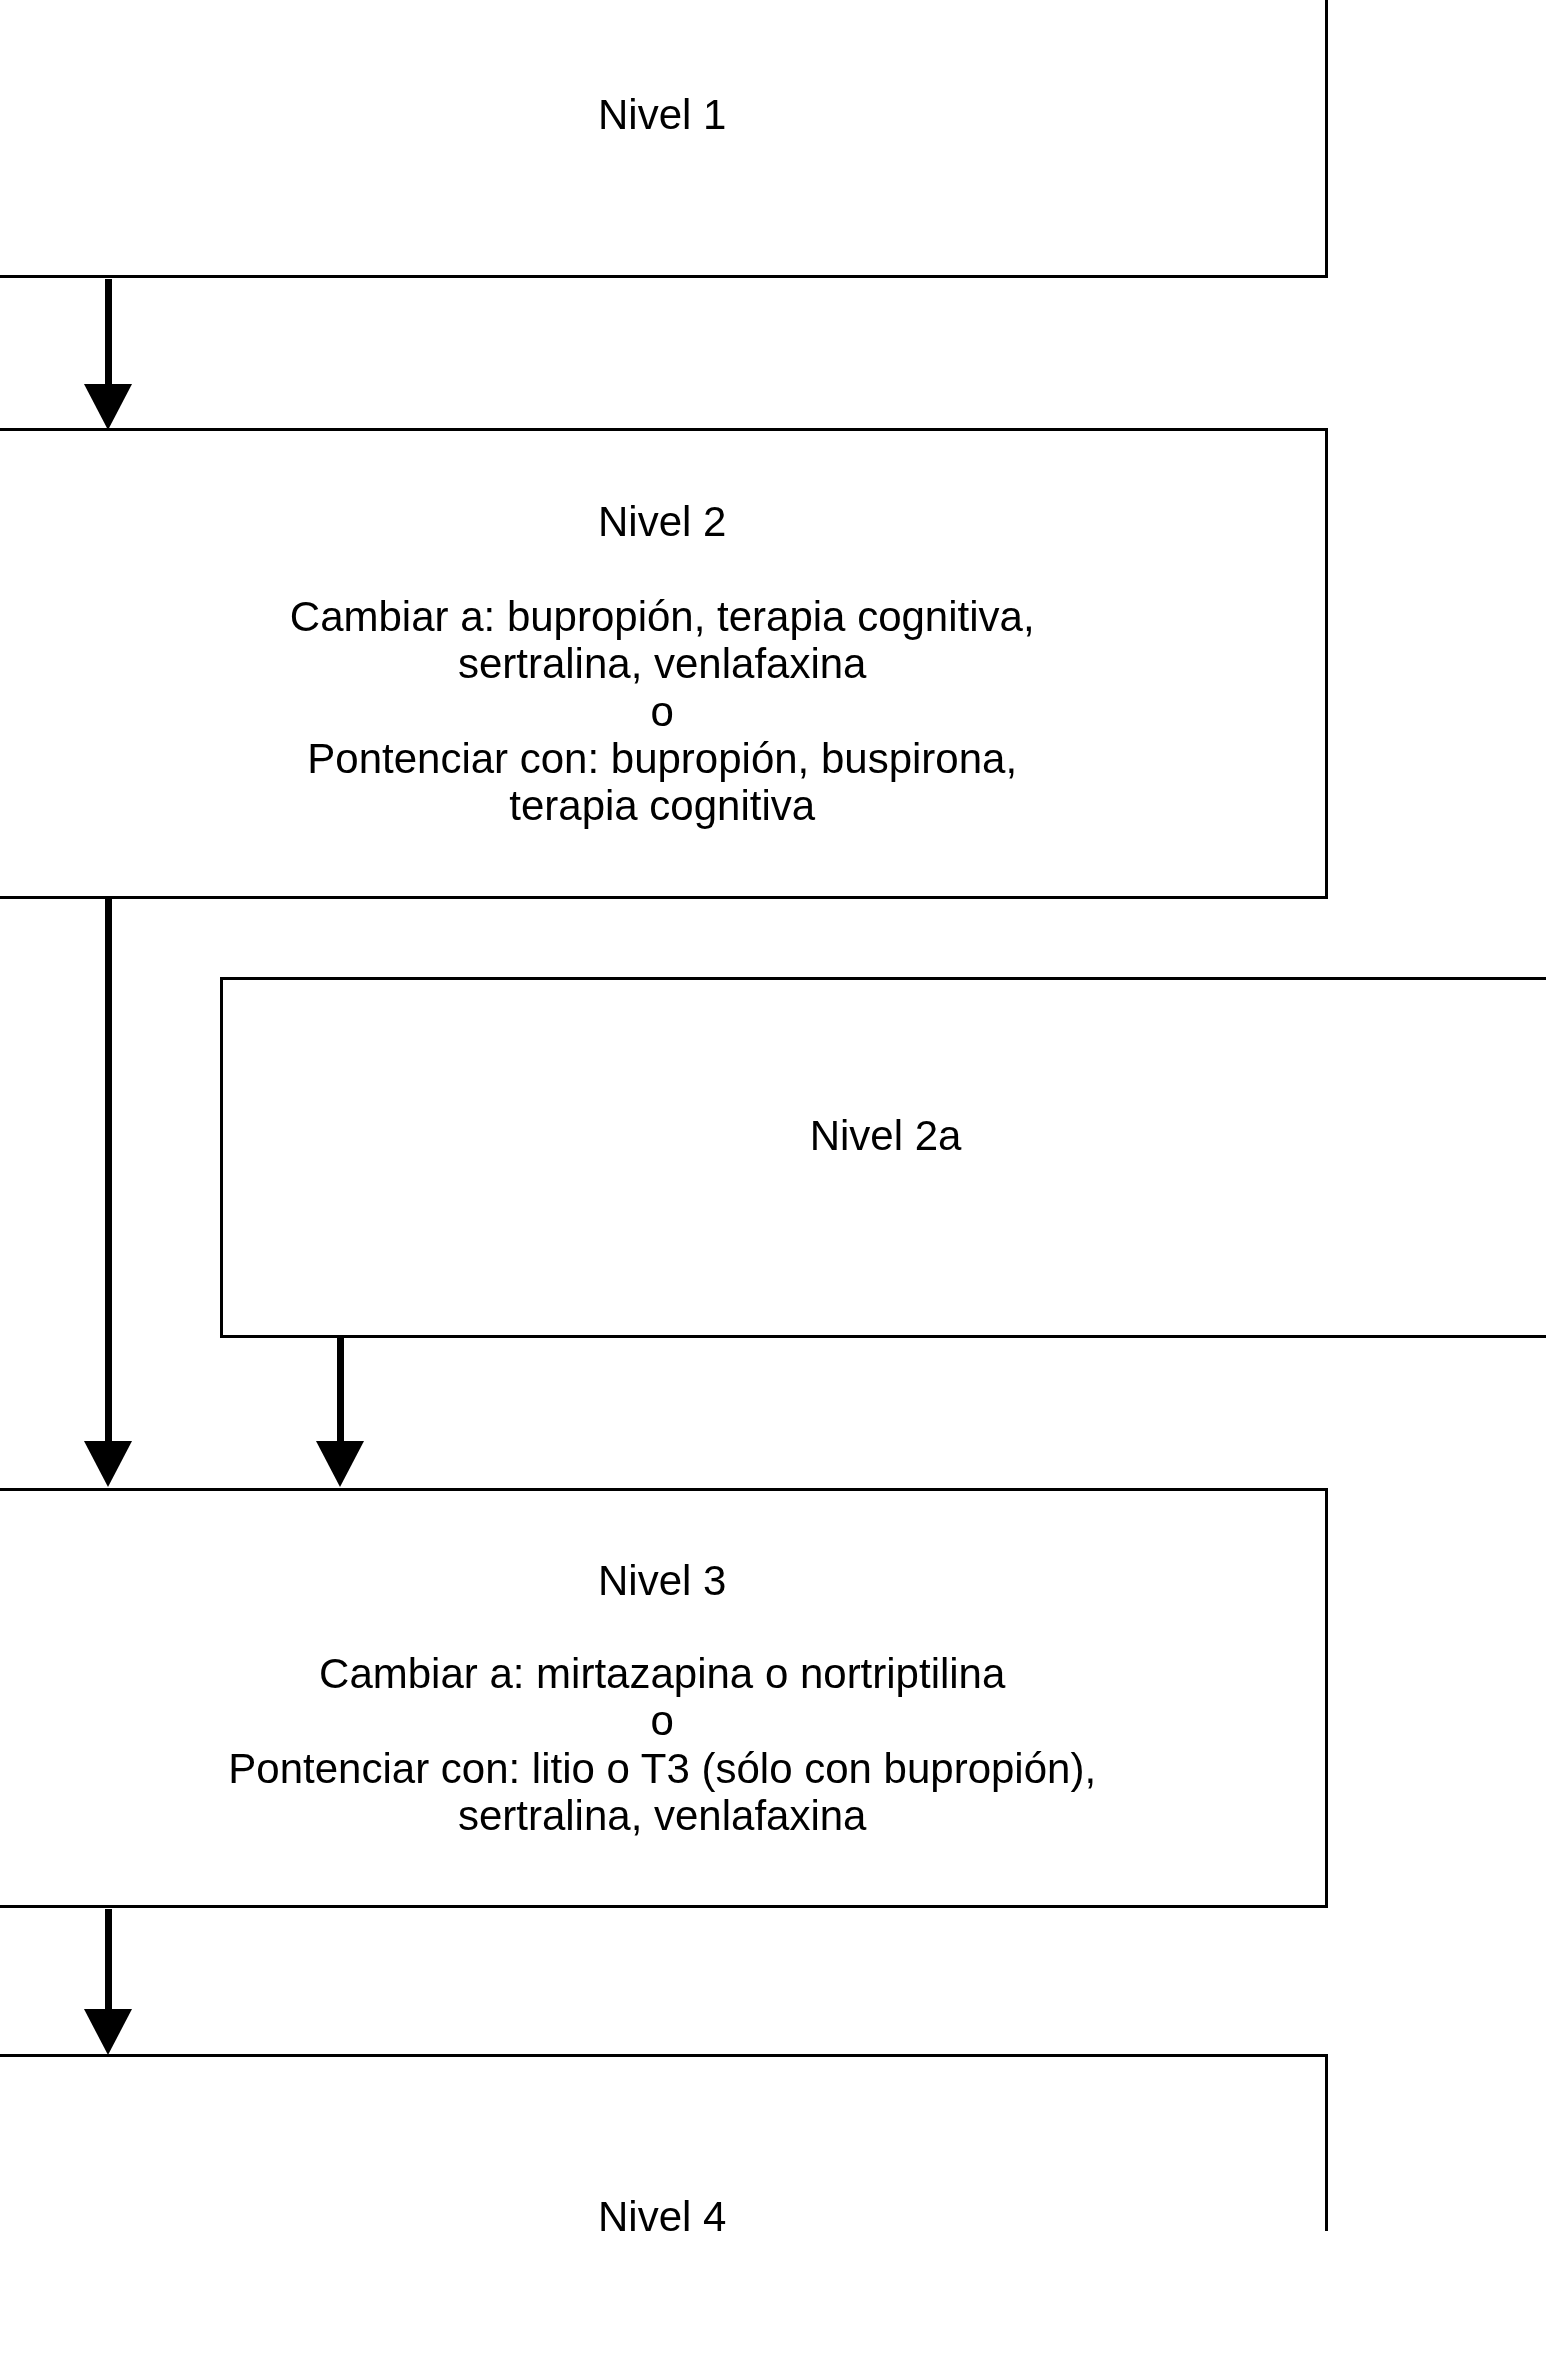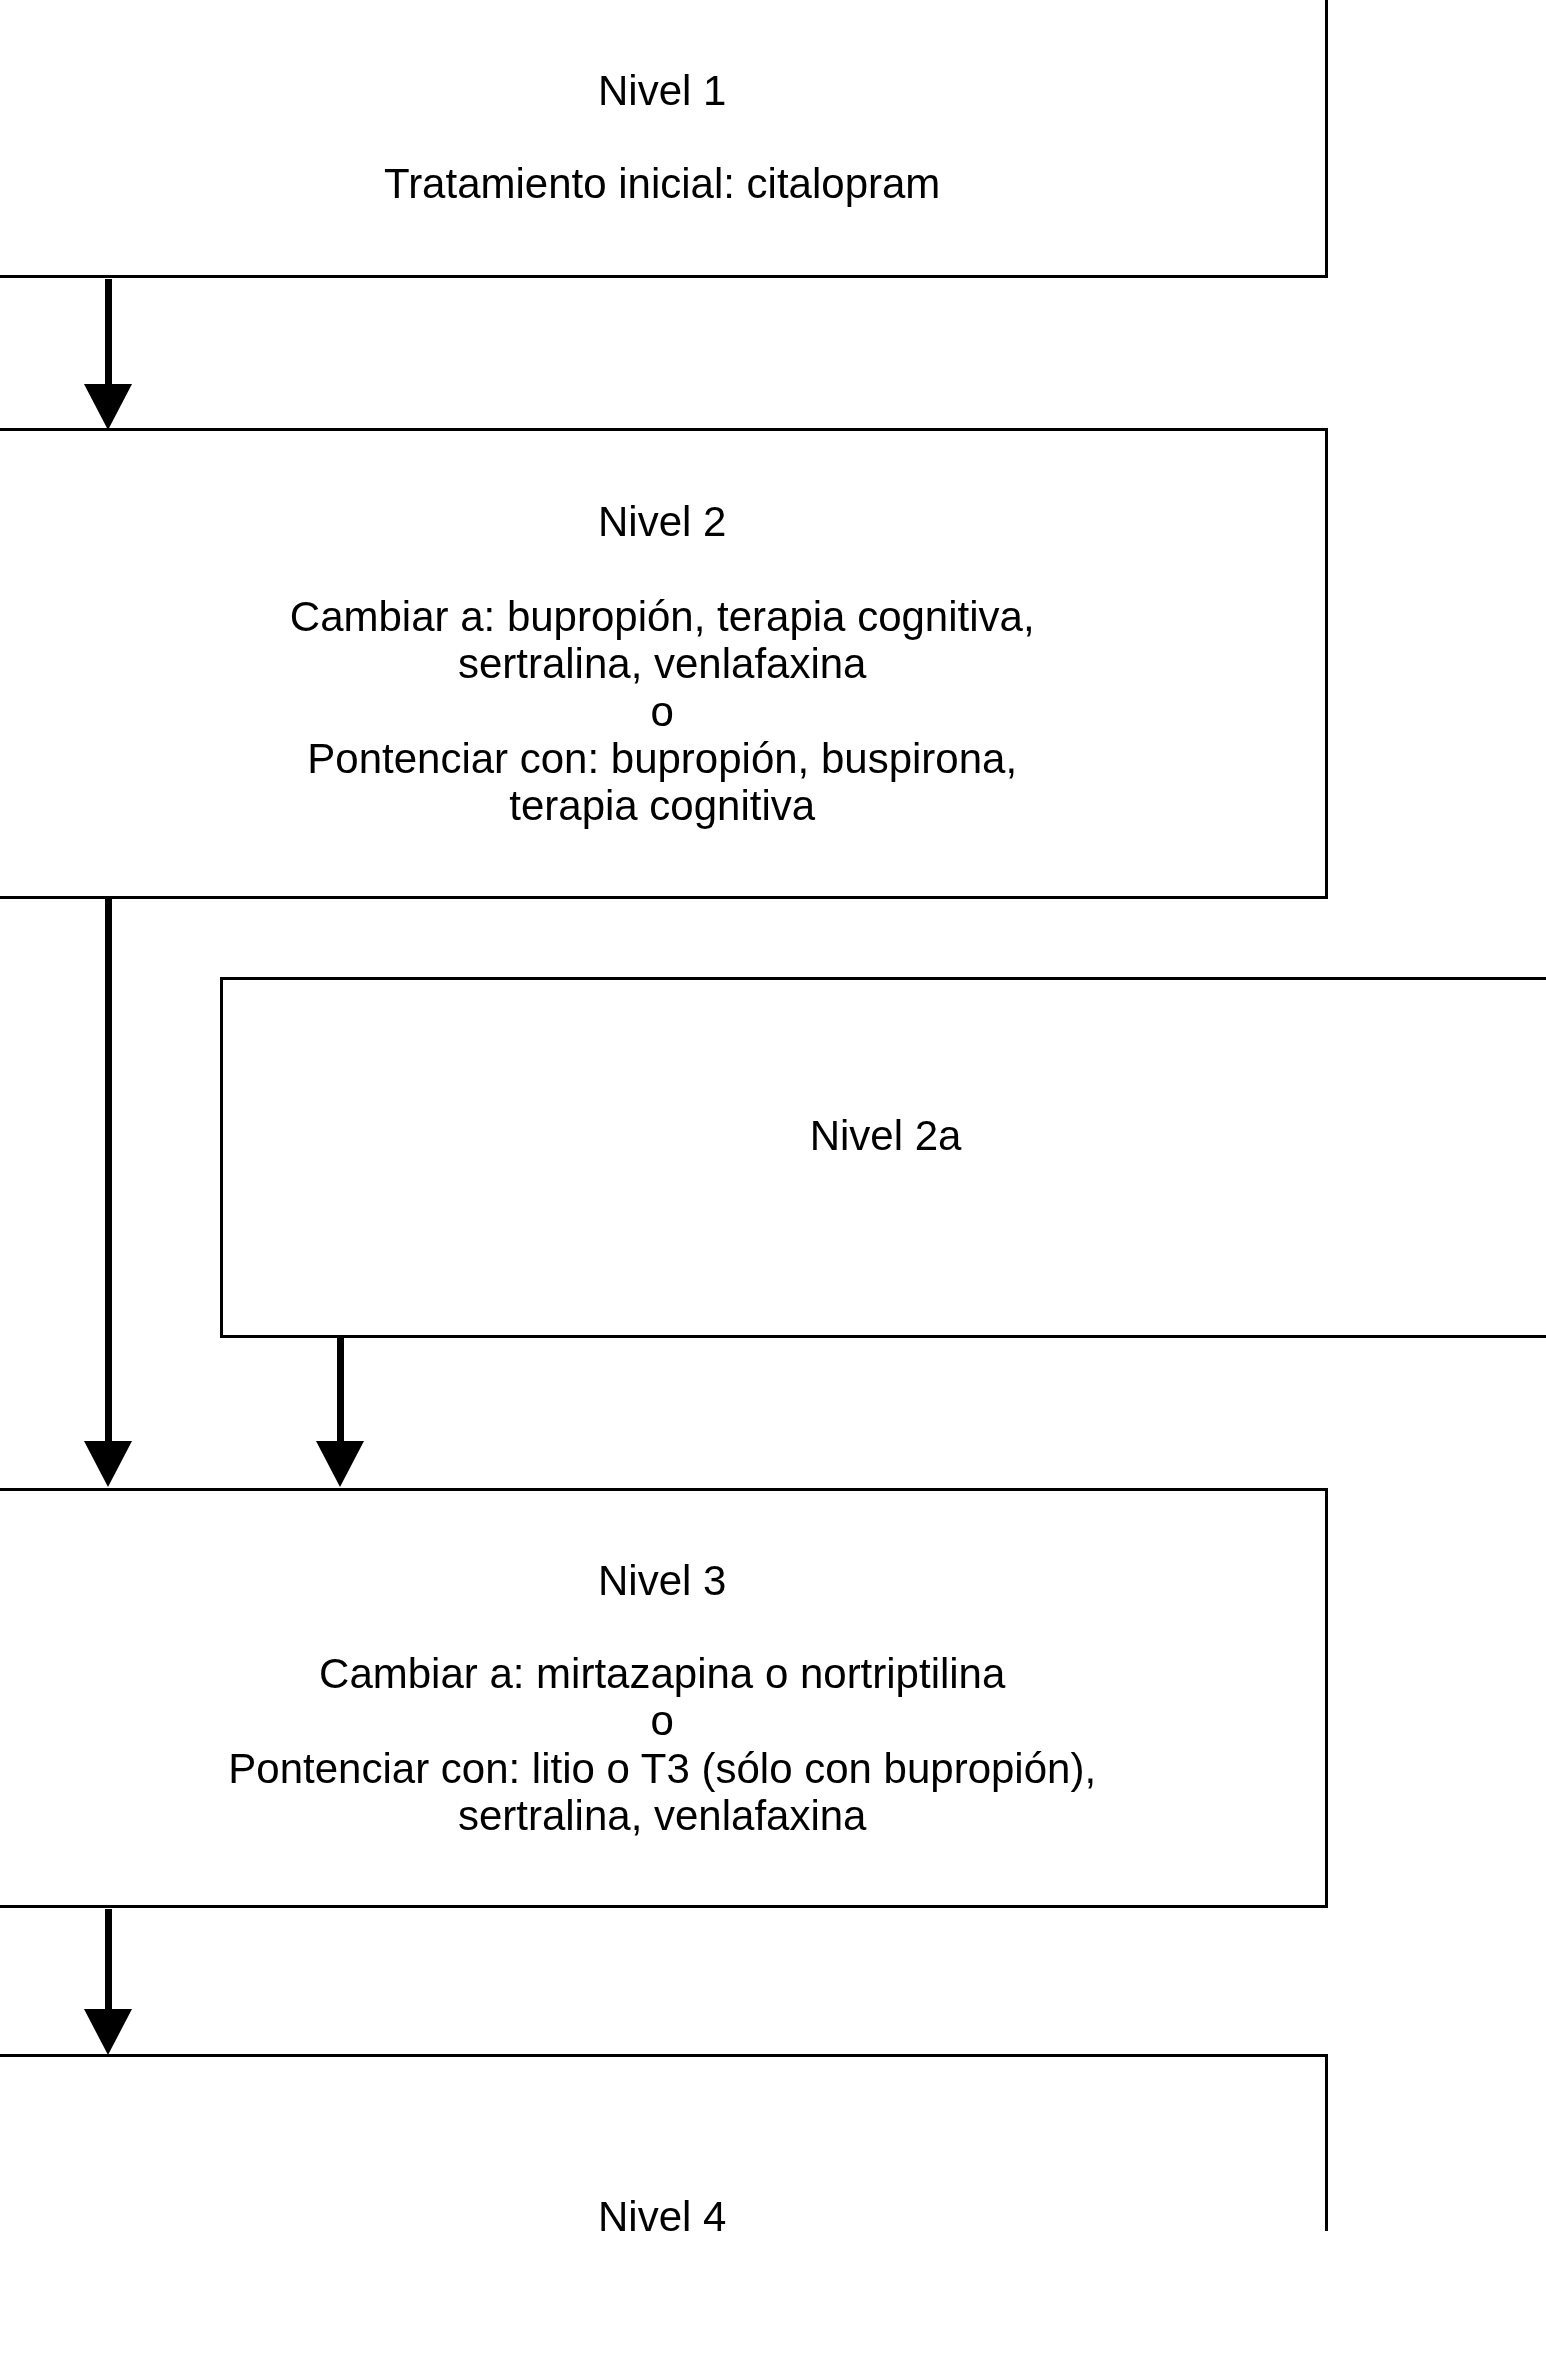--- a/index.html
+++ b/index.html
@@ -88,21 +88,20 @@
   #arrow-3-4 .stem { height: 103px; }
   #arrow-3-4 .head { left: -21px; top: 100px; }
 </style>
 </head>
 <body>
 
 <div id="canvas">
 
   <div class="node" id="node-nivel1">
     <div class="title">Nivel 1</div>
-    <div class="body">Tratamiento inicial: citalopram</div>
   </div>
 
   <div class="conn" id="arrow-1-2">
     <div class="stem"></div>
     <div class="head"></div>
   </div>
 
   <div class="node" id="node-nivel2">
     <div class="title">Nivel 2</div>
     <div class="body">Cambiar a: bupropión, terapia cognitiva,

